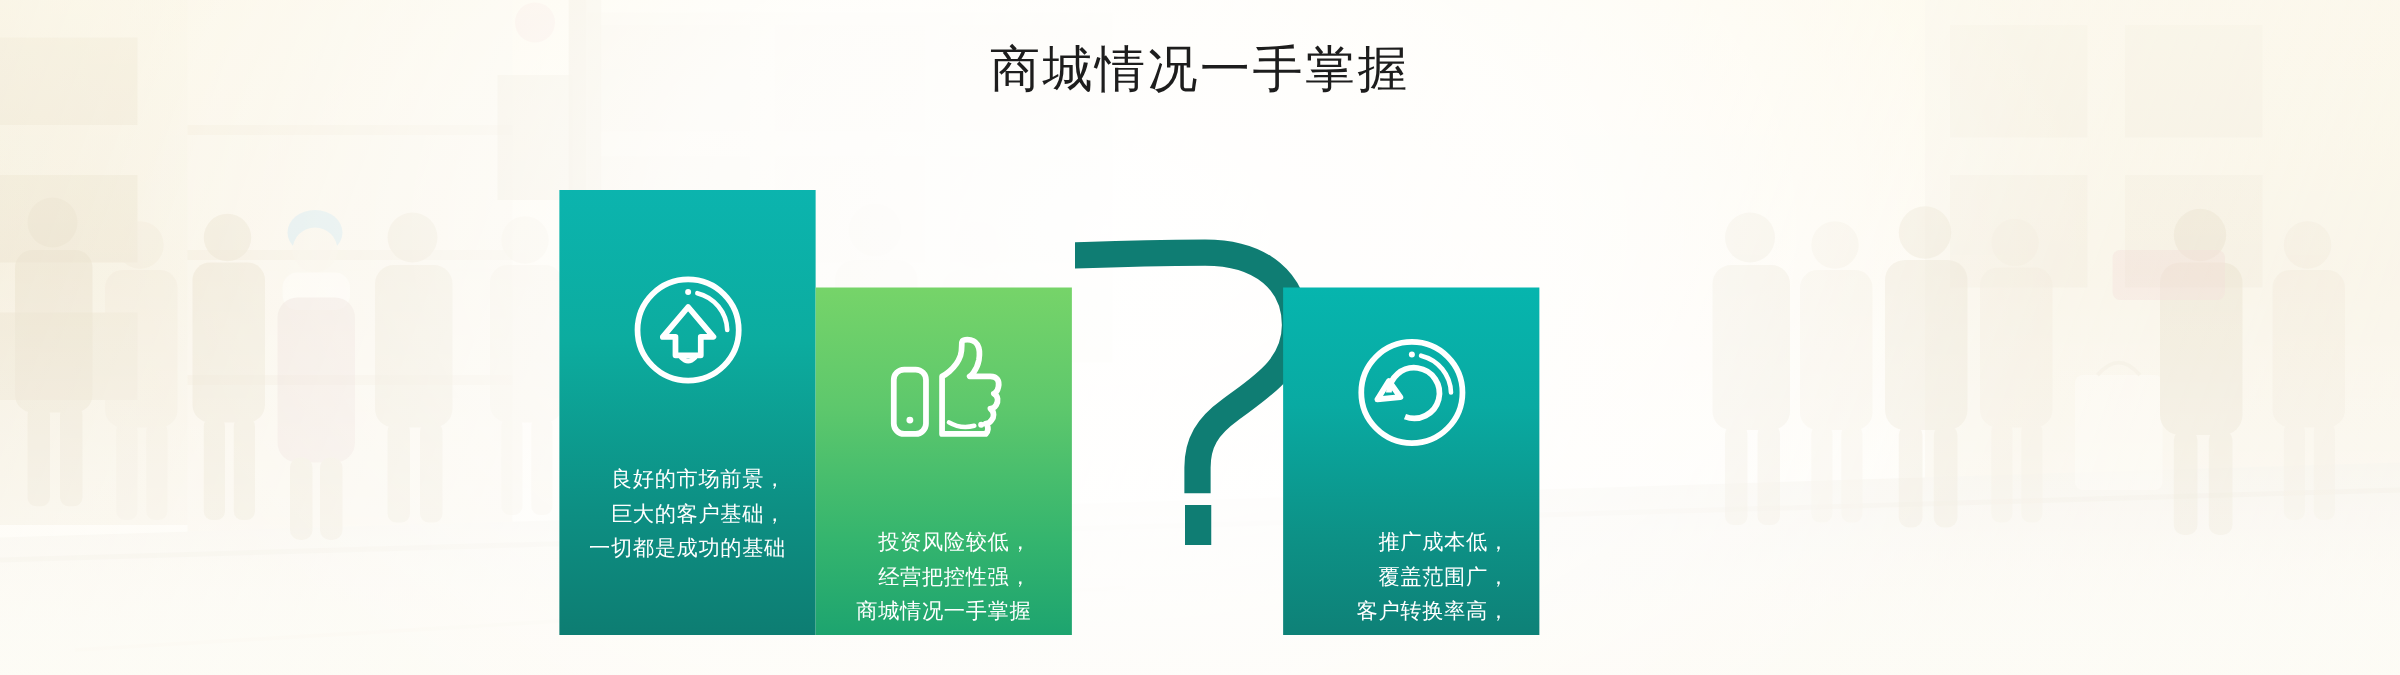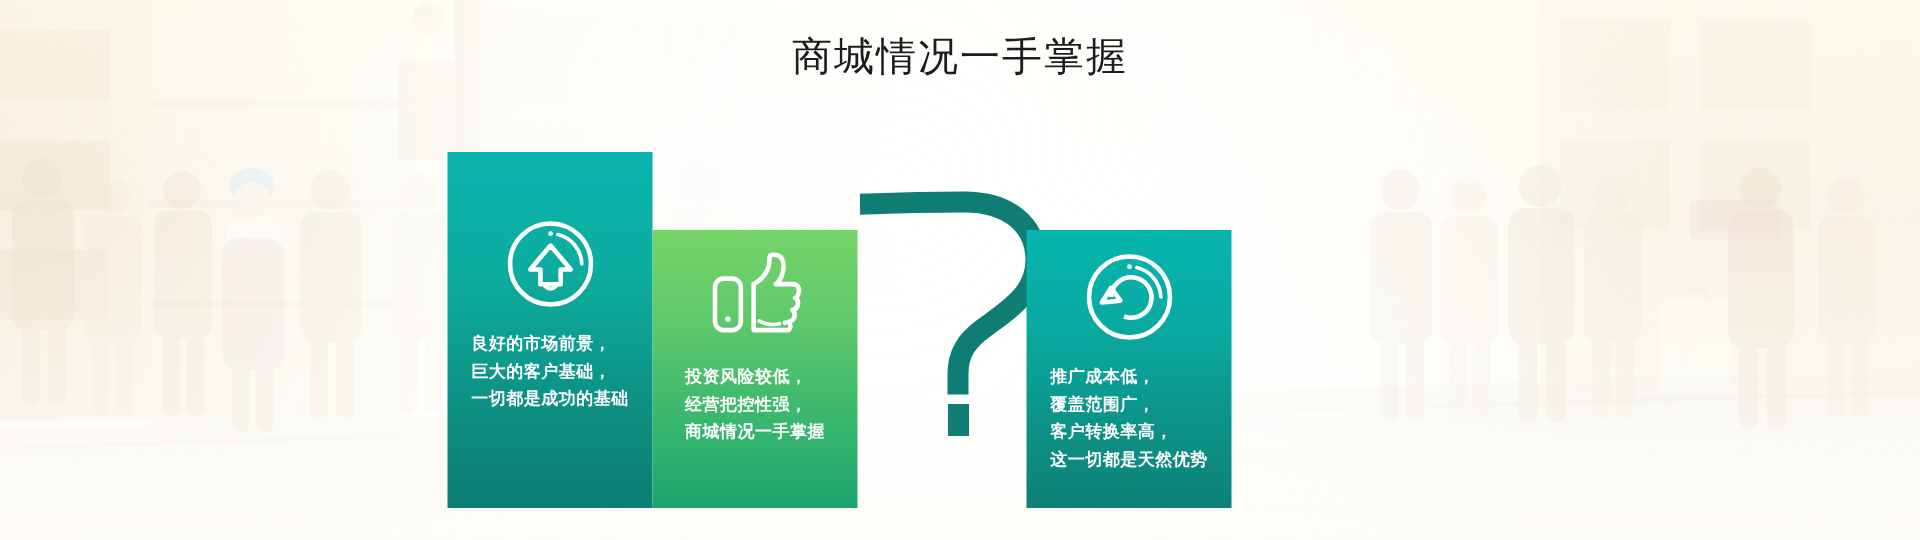--- a/index.html
+++ b/index.html
@@ -67,43 +67,44 @@
     bottom:32px;
     width:205px;
     display:flex;
     flex-direction:column;
     align-items:center;
     justify-content:flex-start;
     color:#ffffff;
     overflow:hidden;
   }
   .card.tall{ height:356px; padding-top:66px; }
-  .card.short{ height:278px; padding-top:21px; }
+  .card.short{ height:278px; padding-top:38px; }
 
   .card-1{ left:0;   background:linear-gradient(180deg,#0bb4ae 0%, #0cac9f 34%, #0d8f83 72%, #0d7d72 100%); }
   .card-2{ left:205px;background:linear-gradient(180deg,#76d469 0%, #5ec86c 34%, #35b56e 72%, #1da46f 100%); }
   .card-3{ left:579px;background:linear-gradient(180deg,#06b5ae 0%, #09aaa2 34%, #0d9186 72%, #0e8177 100%); }
   .card-4{ left:820px;background:linear-gradient(180deg,#77d56a 0%, #60c96d 34%, #37b76e 72%, #1fa670 100%); }
 
   .card-icon{
     width:92px; height:92px;
     display:block;
     margin-bottom:20px;
     flex:0 0 auto;
   }
   .card-2 .card-icon, .card-4 .card-icon{ width:96px; height:92px; }
 
   .card-text{
     font-size:17px;
     line-height:1.62;
-    text-align:left;
+    text-align:right;
     letter-spacing:.5px;
     padding:0 8px;
     color:#ffffff;
-    font-weight:700;
+    font-weight:400;
+    margin-top:40px;
   }
 
   
   .question-mark{
     position:absolute;
     left:50%; transform:translateX(-50%);
     top:168px;
     width:200px; height:268px;
     z-index:3;
   }

